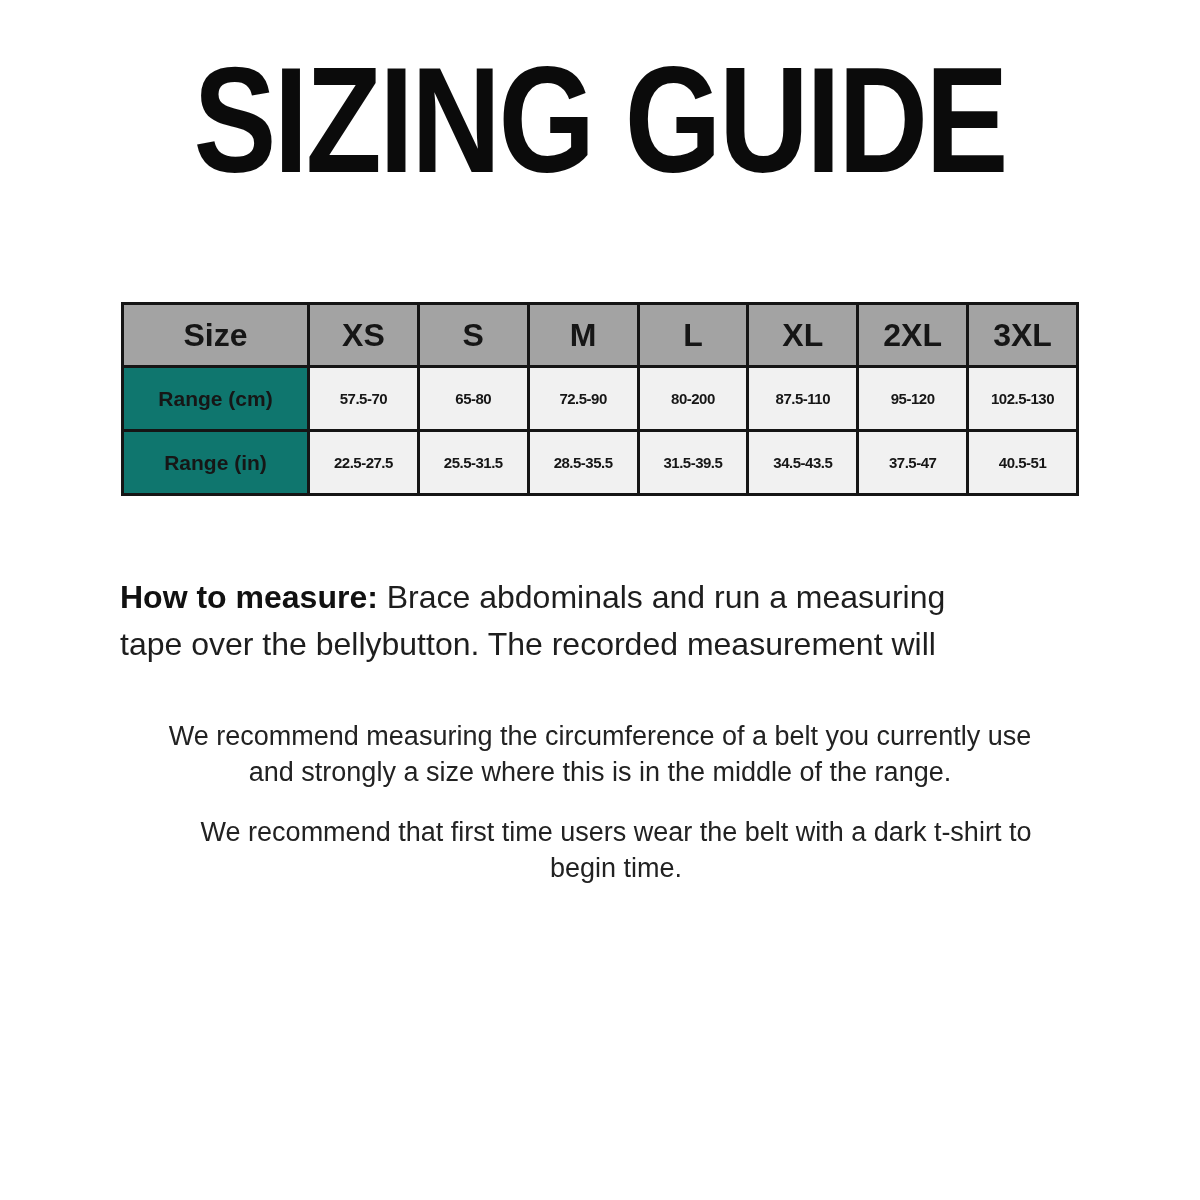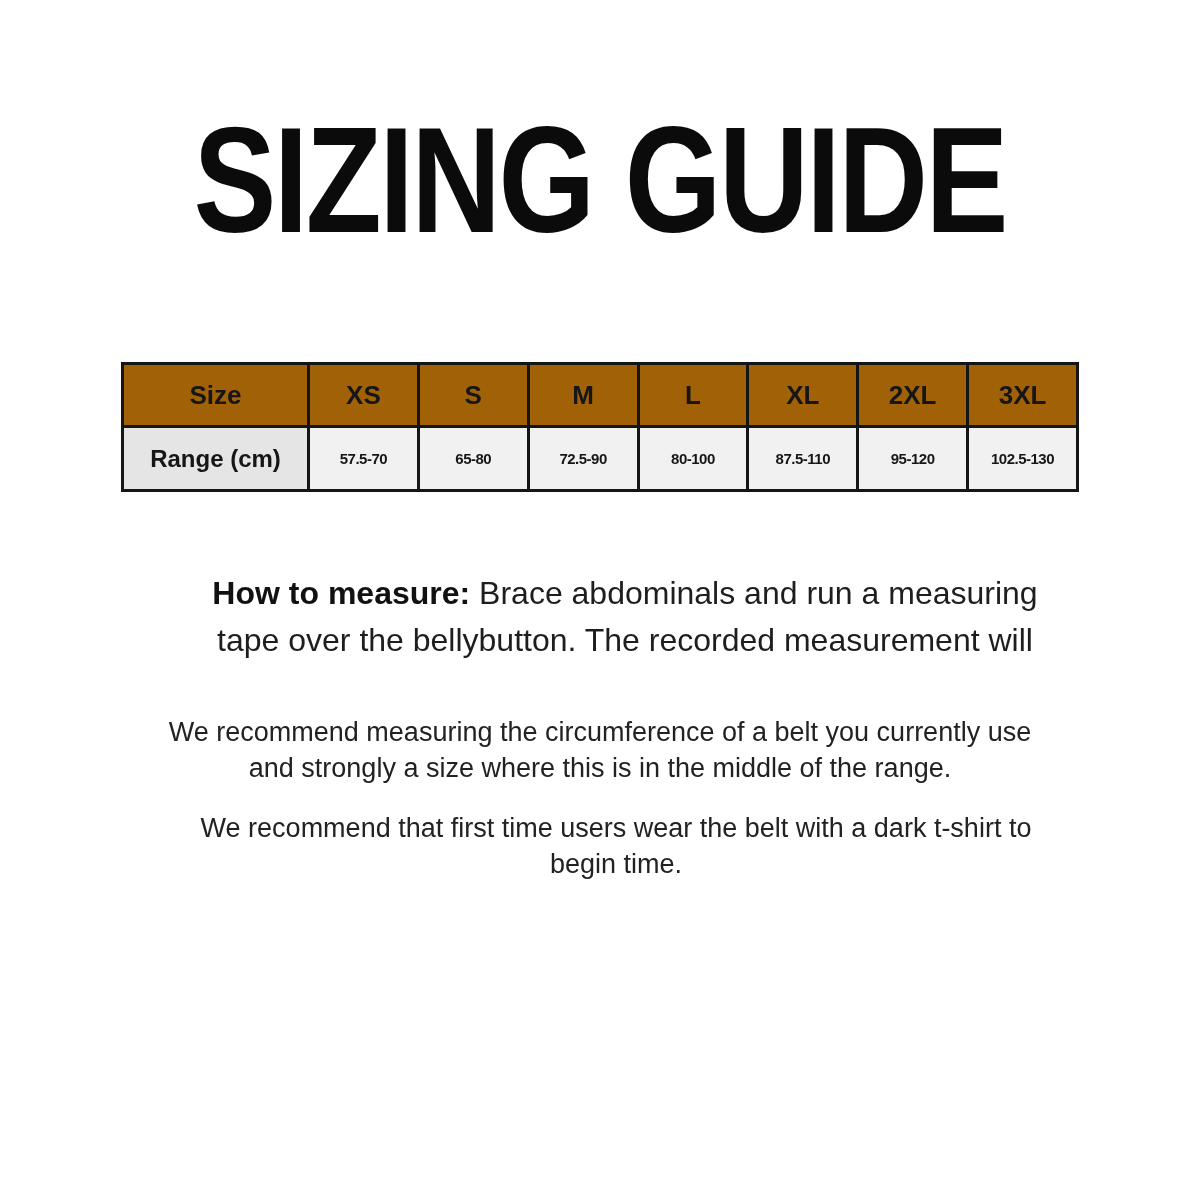--- a/index.html
+++ b/index.html
@@ -11,21 +11,21 @@
   }
   .page {
     position: relative;
     width: 1200px;
     height: 1200px;
     background: #ffffff;
     overflow: hidden;
   }
   
   .title-wrap {
-    padding-top: 106px;
+    padding-top: 46px;
     text-align: center;
   }
   .title {
     display: inline-block;
     font-size: 148px;
     line-height: 1.0;
     font-weight: bold;
     letter-spacing: -3px;
     color: #0b0b0b;
     transform: scaleX(0.84) scaleY(1.02);
@@ -48,44 +48,44 @@
     border: 3px solid #151515;
     text-align: center;
     vertical-align: middle;
     font-weight: bold;
     color: #161616;
     padding: 0 2px;
     overflow: hidden;
   }
   .size-table col.c-label { width: 186px; }
   .size-table th {
-    background: #a16207;
+    background: #a3a3a3;
     height: 60px;
-    font-size: 26px;
+    font-size: 32px;
   }
   .size-table td {
     background: #f1f1f1;
     height: 61px;
     font-size: 15px;
     letter-spacing: -0.5px;
   }
   .size-table td.row-label {
-    background: #e5e5e5;
-    font-size: 24px;
+    background: #0f766e;
+    font-size: 21px;
     letter-spacing: 0;
   }
   
   .measure {
     margin: 78px 0 0 120px;
     width: 1010px;
     font-size: 32px;
     line-height: 47px;
     color: #1e1e1e;
   }
-  .measure .mline { white-space: nowrap; text-align: center; }
+  .measure .mline { white-space: nowrap; }
   .measure strong { font-weight: bold; color: #111; }
   
   .note {
     text-align: center;
     font-size: 27px;
     line-height: 36px;
     color: #222222;
     margin: 8px;
   }
   .note-1 { margin-top: 50px; }
@@ -121,24 +121,34 @@
           <th>L</th>
           <th>XL</th>
           <th>2XL</th>
           <th>3XL</th>
         </tr>
         <tr>
           <td class="row-label">Range (cm)</td>
           <td>57.5-70</td>
           <td>65-80</td>
           <td>72.5-90</td>
-          <td>80-100</td>
+          <td>80-200</td>
           <td>87.5-110</td>
           <td>95-120</td>
           <td>102.5-130</td>
+        </tr>
+        <tr>
+          <td class="row-label">Range (in)</td>
+          <td>22.5-27.5</td>
+          <td>25.5-31.5</td>
+          <td>28.5-35.5</td>
+          <td>31.5-39.5</td>
+          <td>34.5-43.5</td>
+          <td>37.5-47</td>
+          <td>40.5-51</td>
         </tr>
       </tbody>
     </table>
   </div>
 
   <div class="measure">
     <div class="mline"><strong>How to measure:</strong> <span>Brace abdominals and run a measuring</span></div>
     <div class="mline">tape over the bellybutton. The recorded measurement will</div>
   </div>
 

